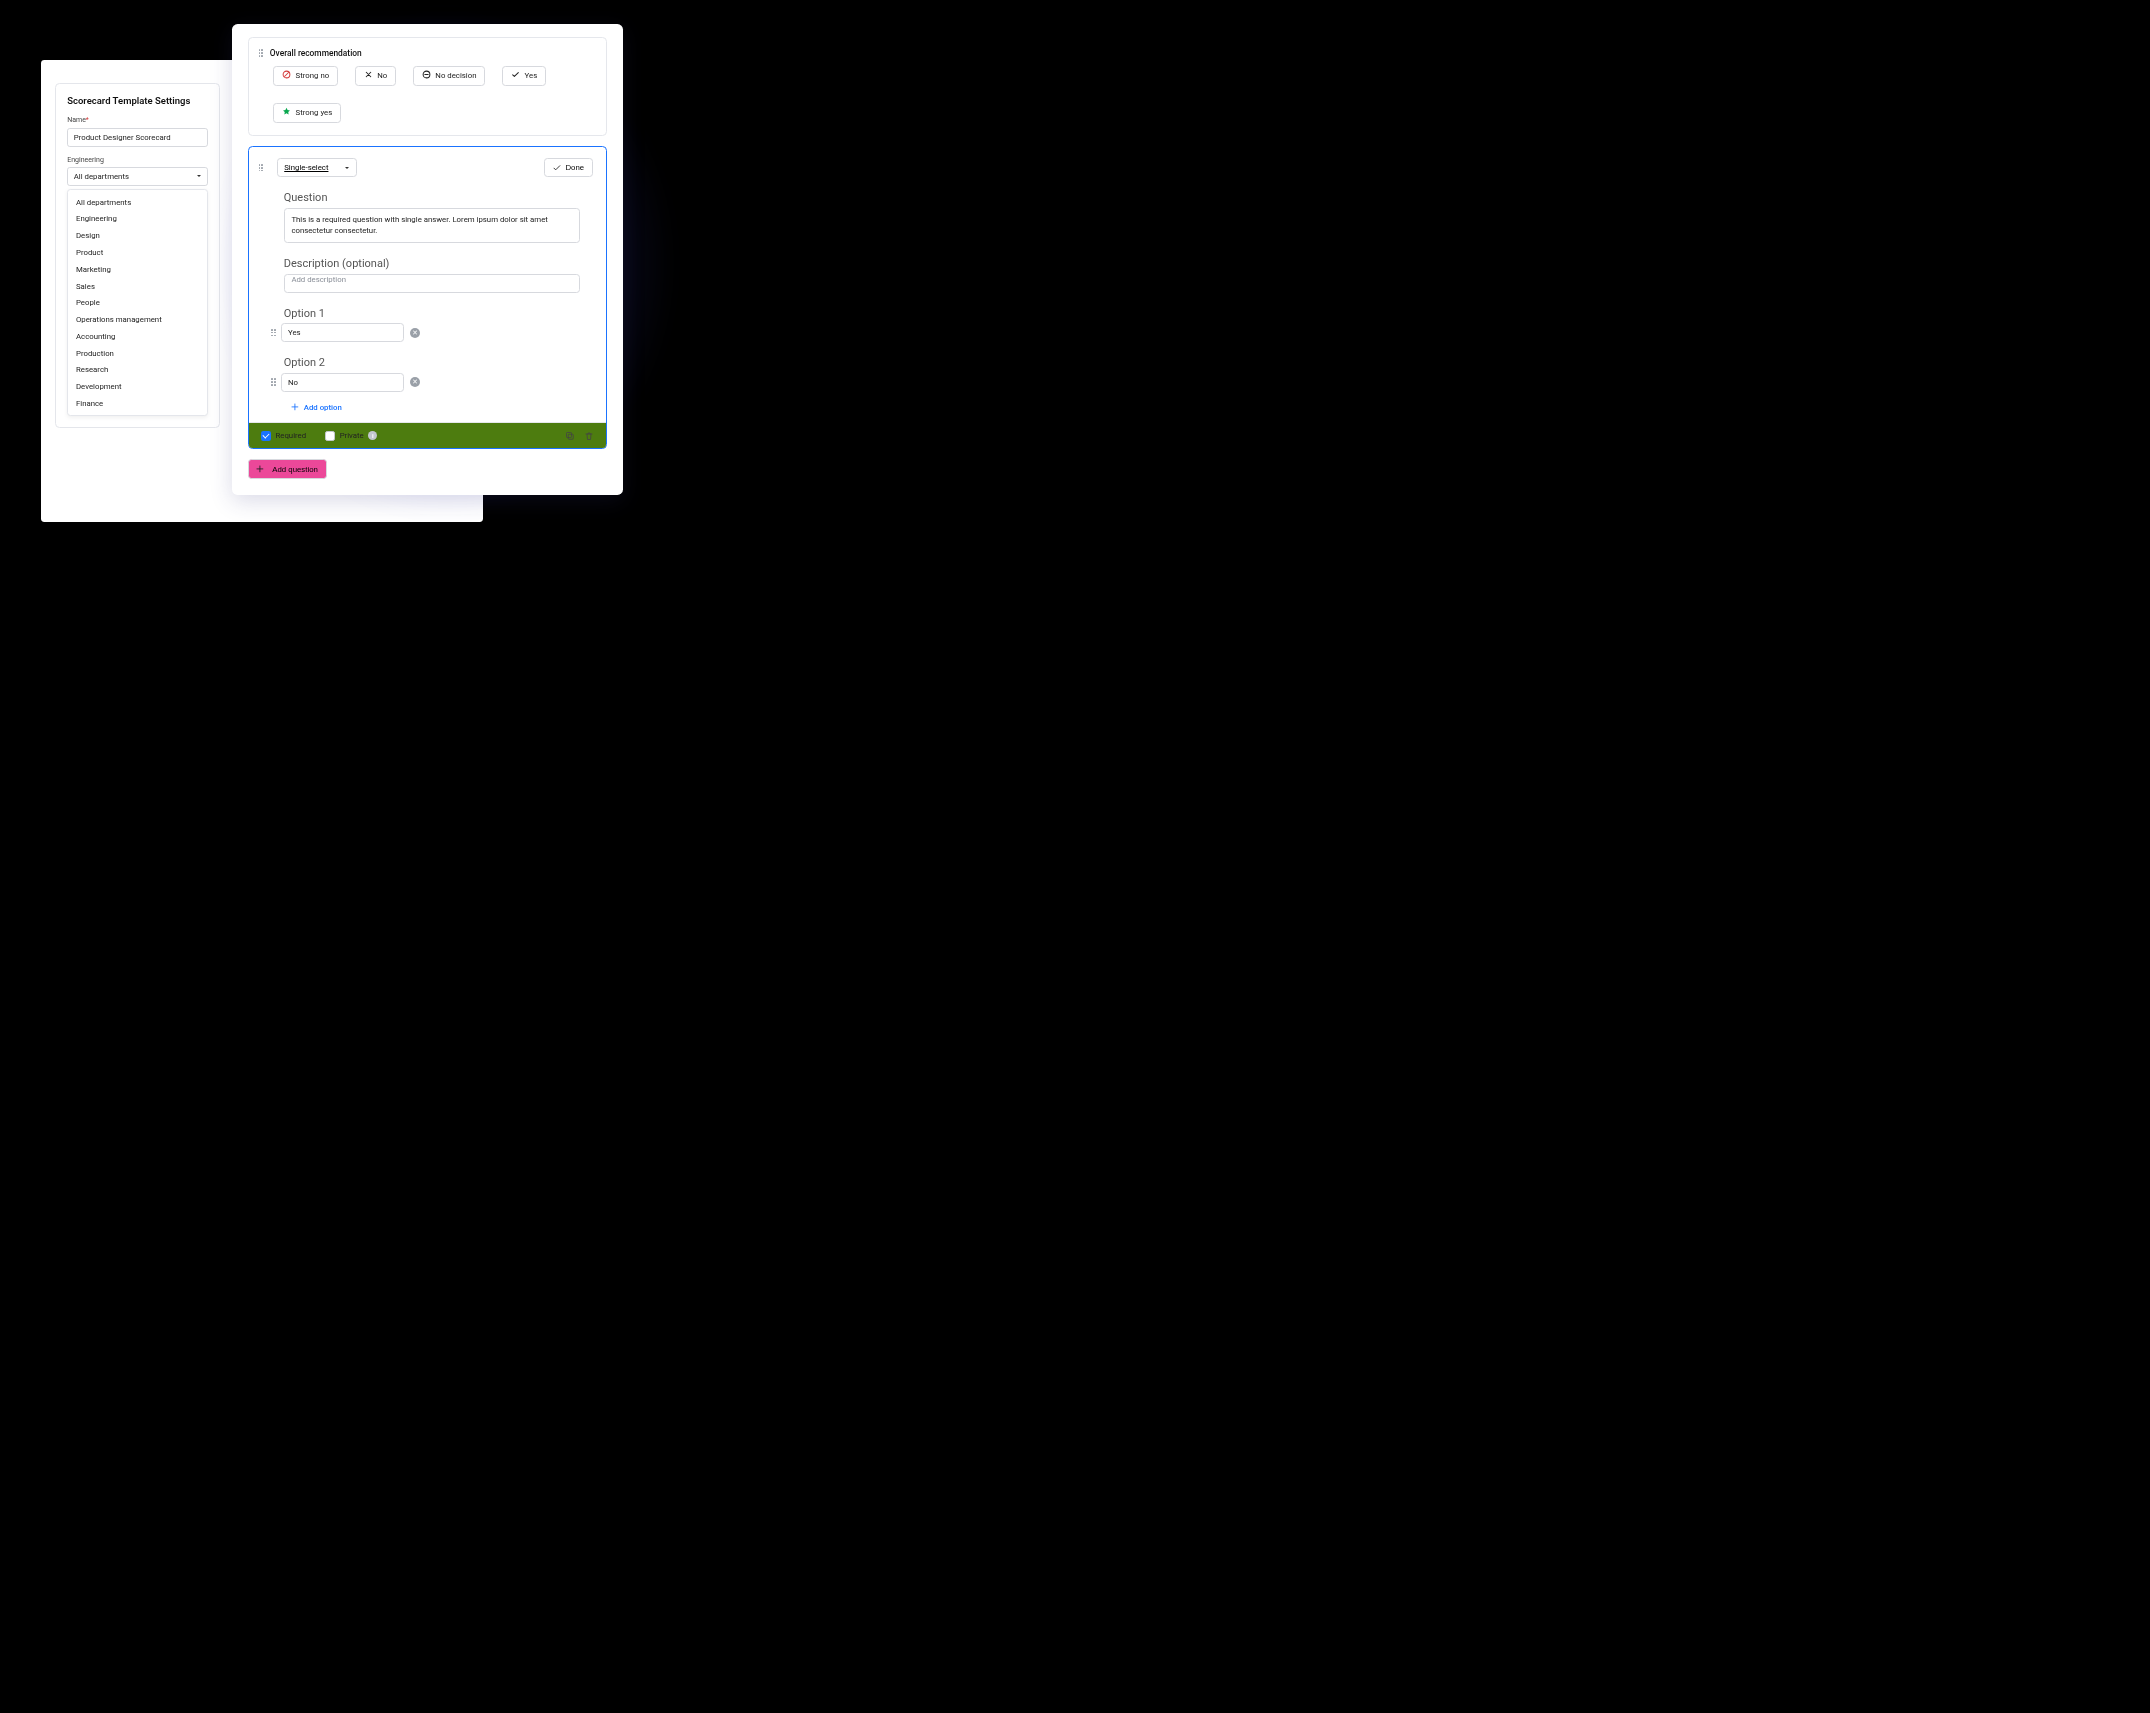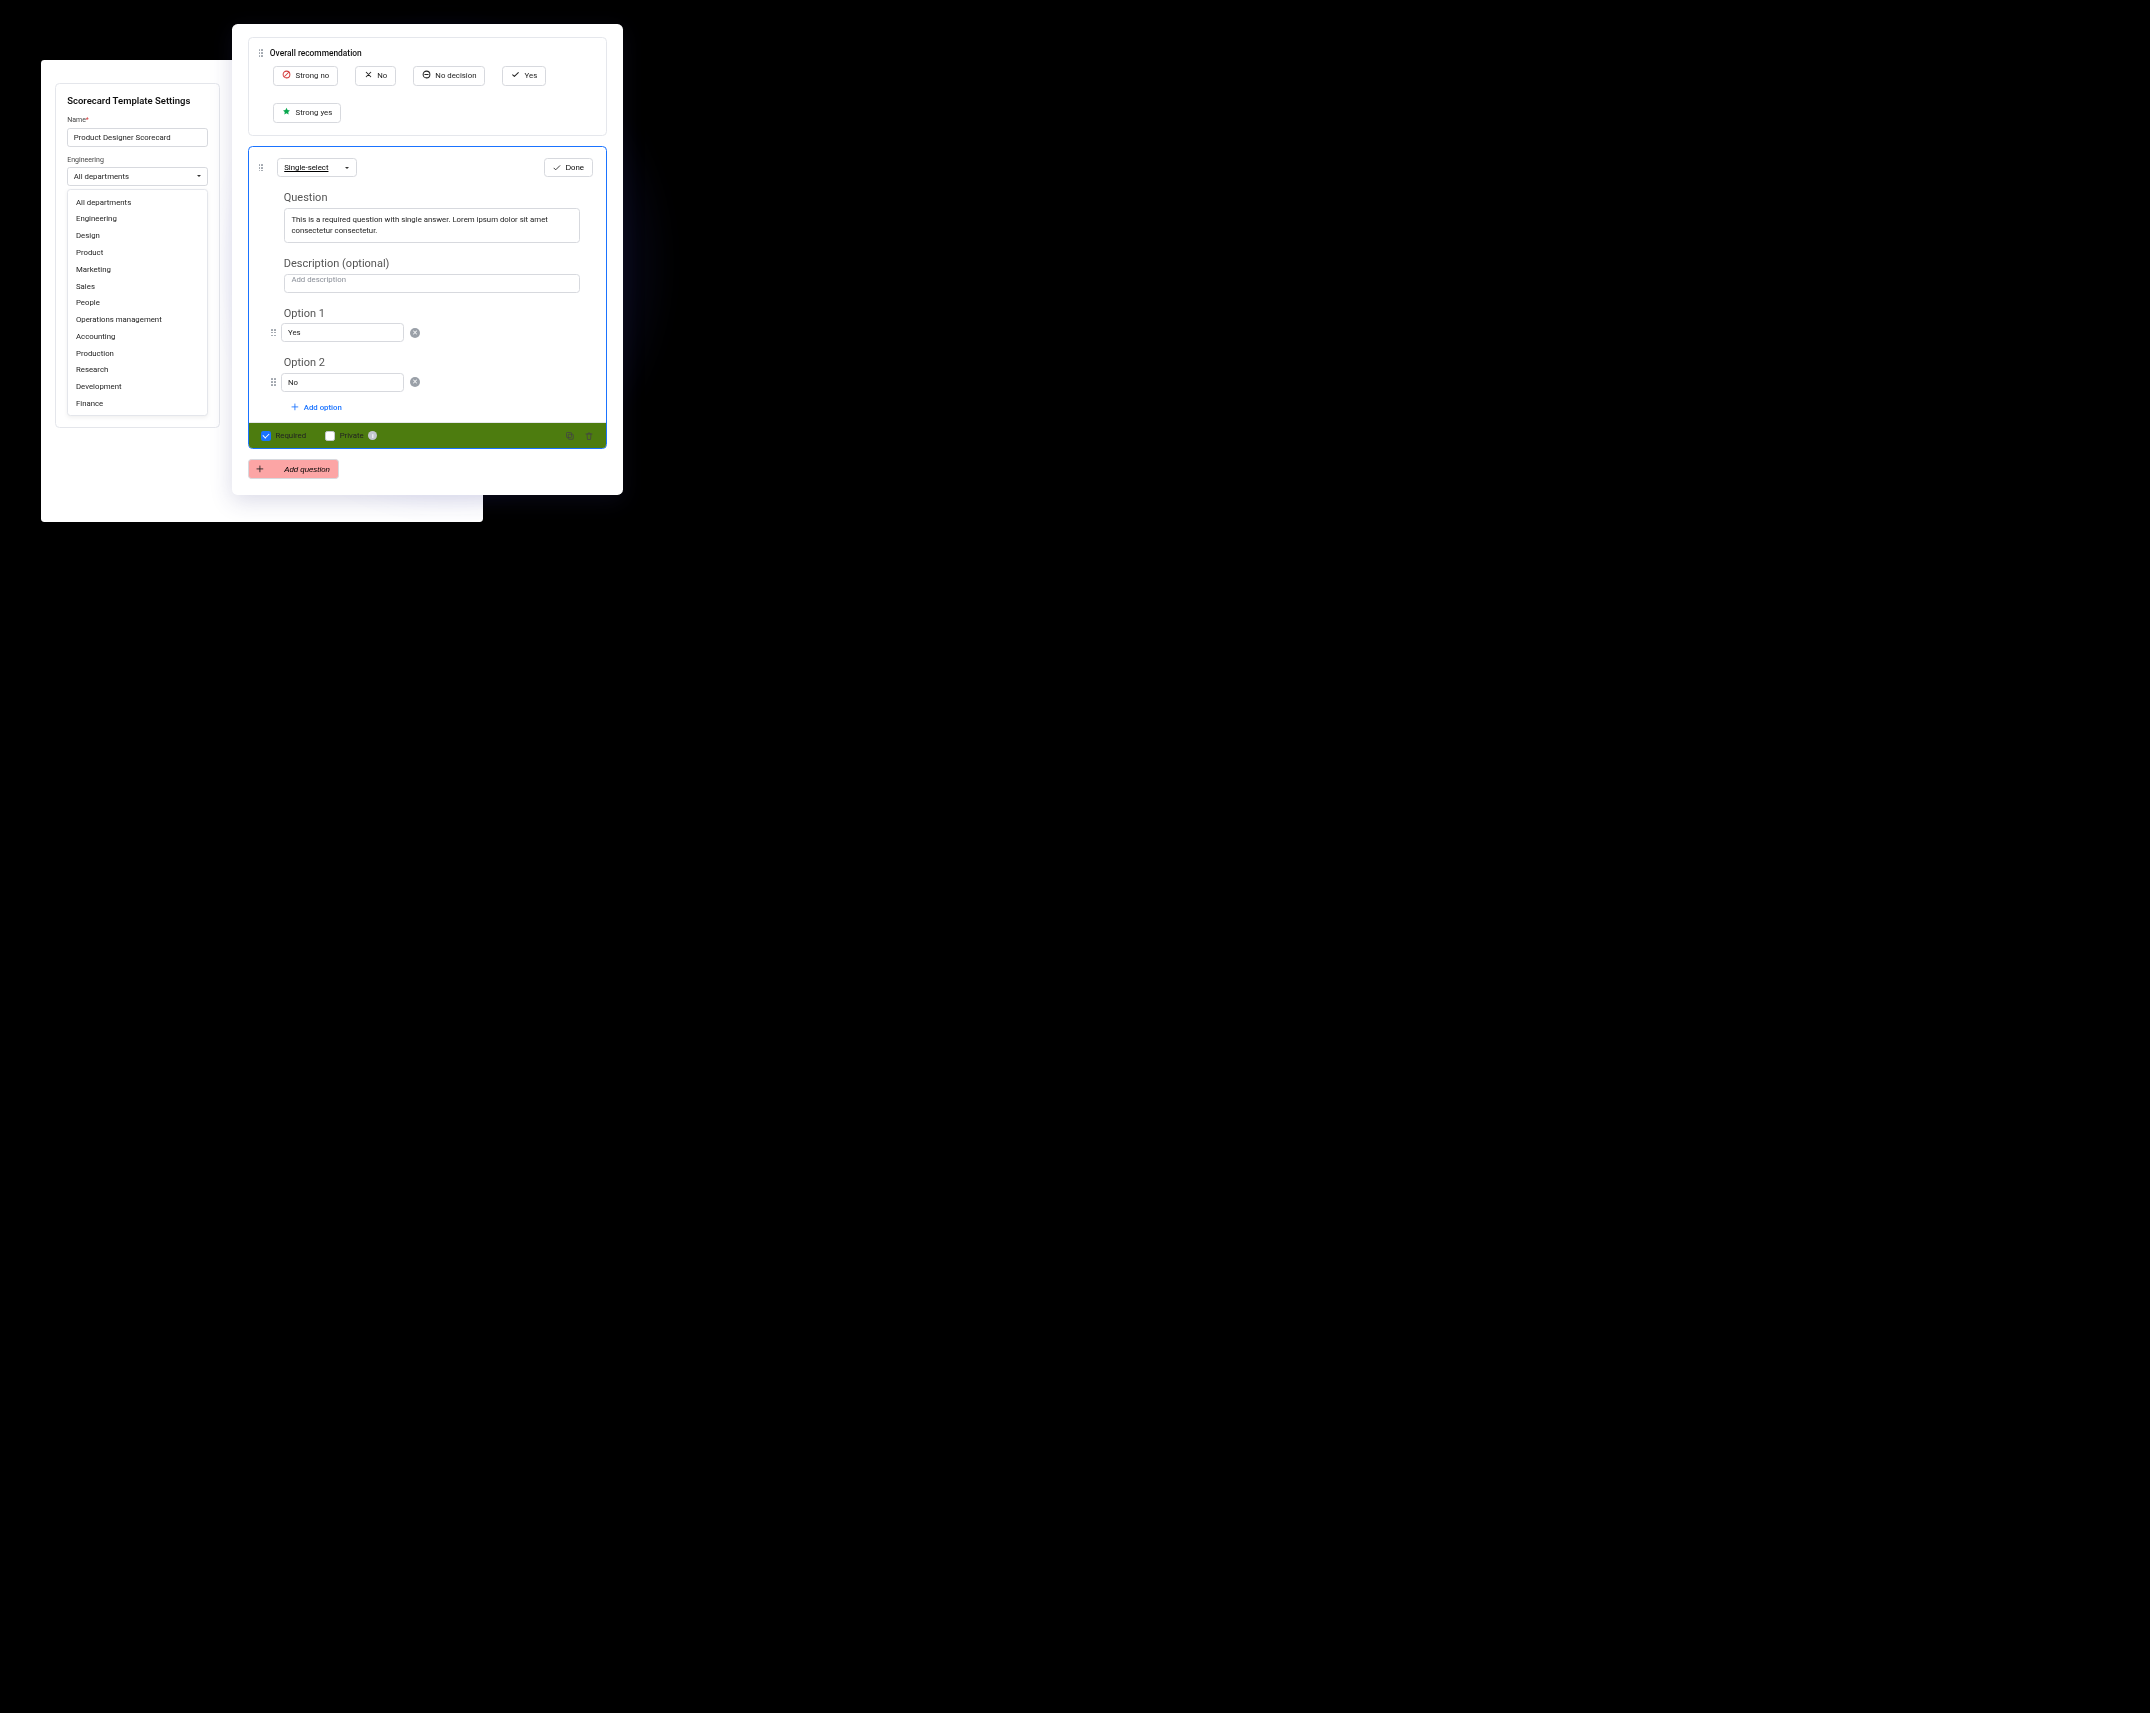--- a/index.html
+++ b/index.html
@@ -237,22 +237,22 @@
     width: 9px; height: 9px; border-radius: 50%; background: #c3c7cf;
     color: #fff; font-size: 6.2px; font-weight: 700;
     display: inline-flex; align-items: center; justify-content: center;
   }
   .footer-actions { margin-left: auto; display: inline-flex; gap: 9px; }
   .footer-actions svg { width: 10px; height: 10px; stroke: #444; fill: none; cursor: pointer; }
 
   .add-question-btn {
     height: 20px; padding: 0 7.8px;
     border: 0.6px solid #d7d9de; border-radius: 3.4px;
-    background: #fca5a5; font-size: 7.8px;
-    display: inline-flex; align-items: center; gap: 20px; cursor: pointer; font-style: italic;
+    background: #ec4899; font-size: 7.8px;
+    display: inline-flex; align-items: center; gap: 8px; cursor: pointer;
   }
   .add-question-btn svg { width: 7.8px; height: 7.8px; }
 </style>
 </head>
 <body>
 
 <div class="left-backdrop"></div>
 
 <div class="settings-panel">
   <div class="settings-title">Scorecard Template Settings</div>

